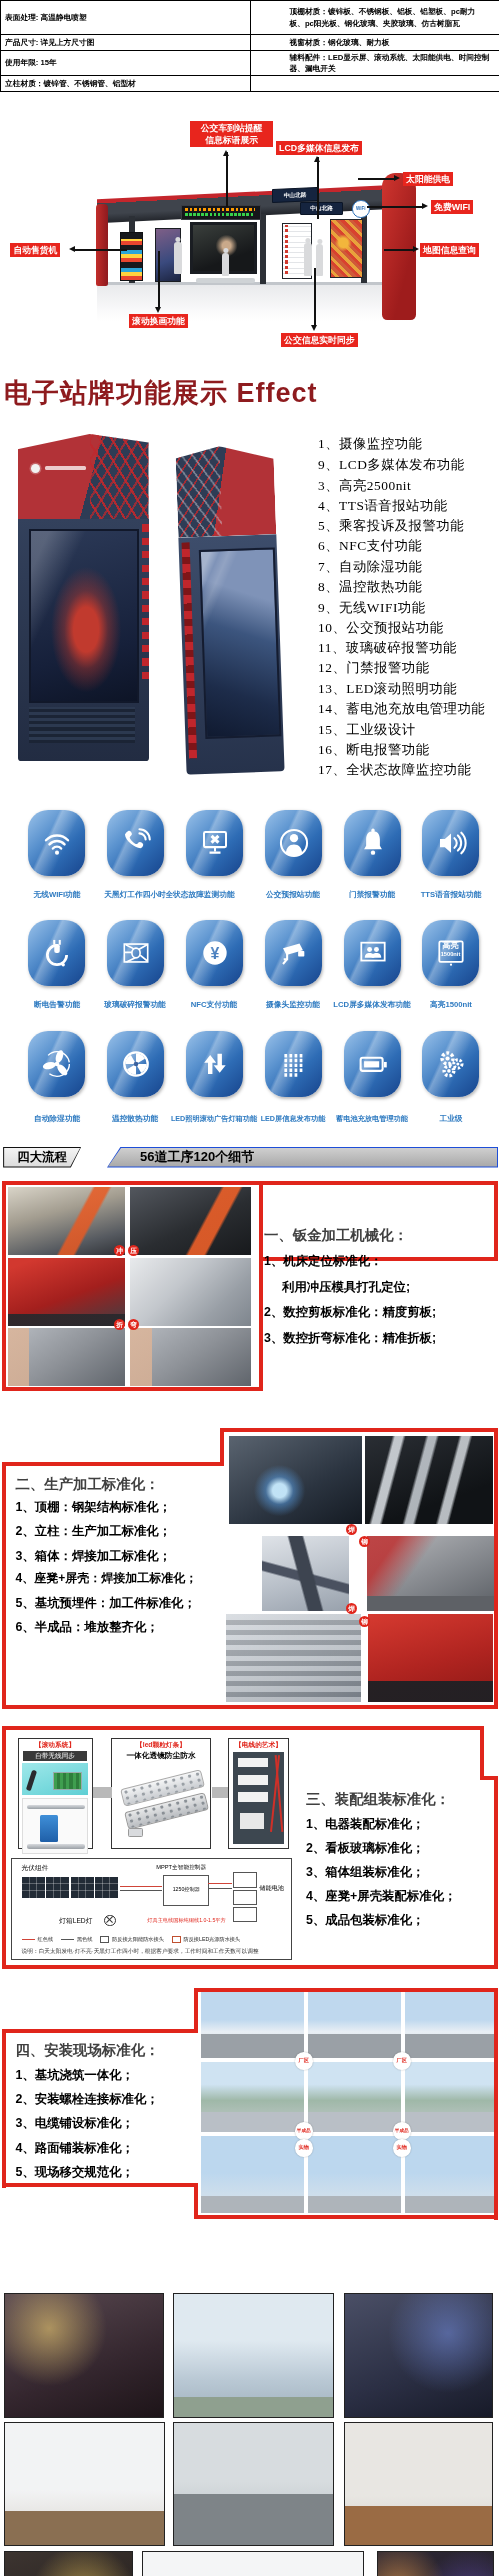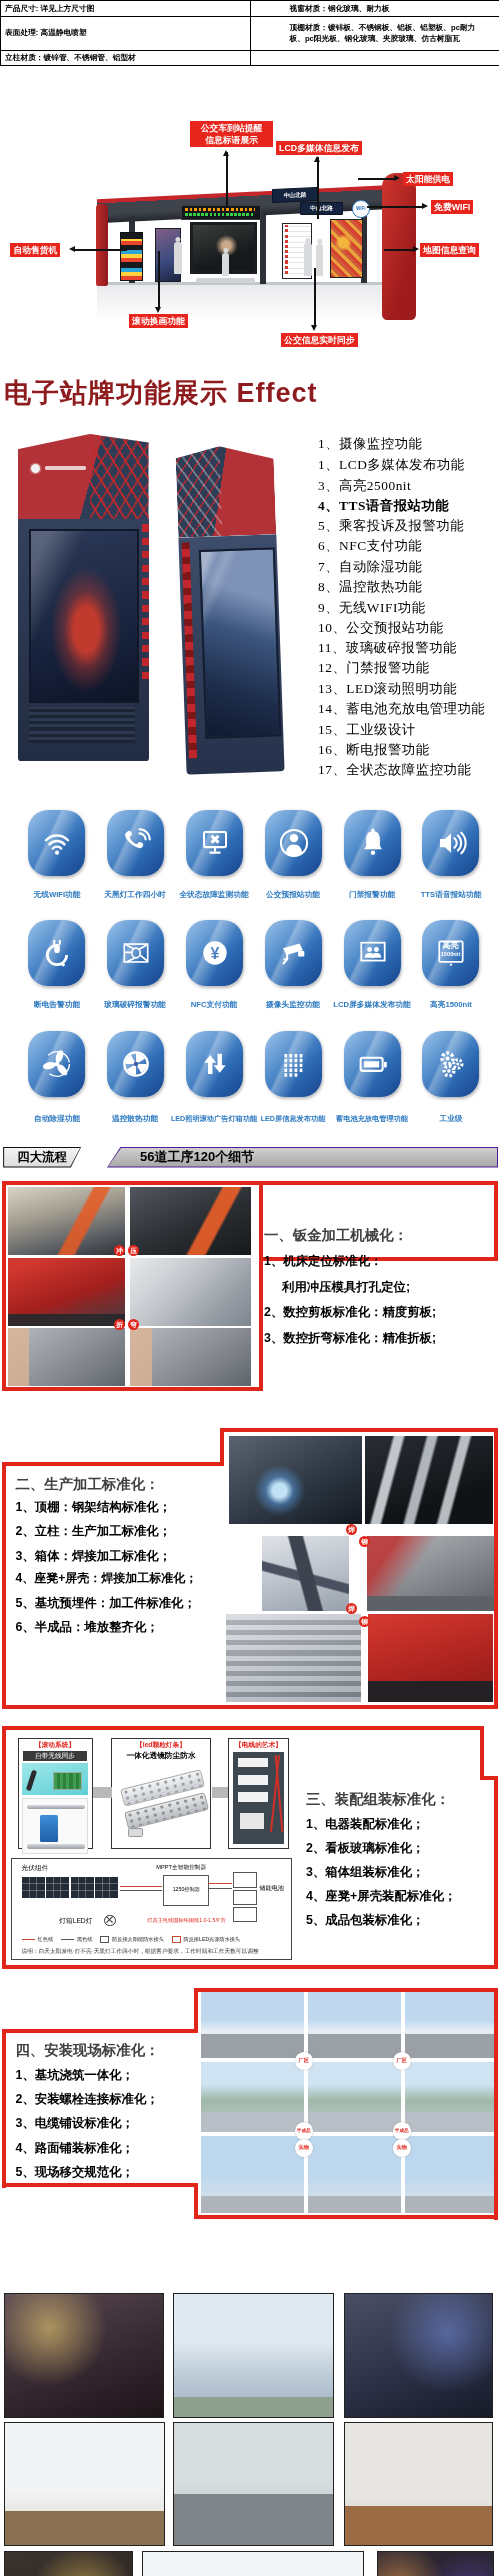--- a/index.html
+++ b/index.html
@@ -25,21 +25,21 @@
 .li17{position:absolute;left:318px;font-family:"Liberation Serif","DejaVu Serif",serif;font-size:13.4px;color:#000;letter-spacing:0.5px;white-space:nowrap;}
 
 .tile{position:absolute;width:57px;height:66px;border-radius:20px;background:linear-gradient(135deg,#9cc3ea 0%,#5b93cf 35%,#2e6cb5 62%,#17448c 100%);box-shadow:1px 1.5px 3.1px rgba(0,0,0,.28);}
 .tile::after{content:"";position:absolute;inset:0;border-radius:12.4px;background:linear-gradient(115deg,transparent 36%,rgba(255,255,255,.30) 40%,rgba(255,255,255,.06) 58%,transparent 62%);}
 .tile svg{position:absolute;left:50%;top:50%;transform:translate(-50%,-50%);}
 .tlabel{position:absolute;transform:translateX(-50%);color:#2f7bc1;font-weight:bold;font-size:7.7px;white-space:nowrap;}
 .ttext{position:absolute;width:100%;text-align:center;color:#fff;font-weight:bold;z-index:2;}
 
 .bannerL{position:absolute;left:3.1px;top:1147px;width:78px;height:20.6px;background:#111;clip-path:polygon(0 0,100% 0,calc(100% - 10.3px) 100%,0 100%);}
 .bannerL .in{position:absolute;inset:1px;background:linear-gradient(180deg,#f4f4f4,#dcdcdc);clip-path:polygon(0 0,100% 0,calc(100% - 9.8px) 100%,0 100%);display:flex;align-items:center;justify-content:center;font-size:12.4px;font-weight:bold;color:#000;}
-.bannerR{position:absolute;left:107px;top:1147px;width:391px;height:20.6px;background:#4c1d95;clip-path:polygon(13.4px 0,100% 0,100% 100%,0 100%);}
+.bannerR{position:absolute;left:107px;top:1147px;width:391px;height:20.6px;background:#1d4ed8;clip-path:polygon(13.4px 0,100% 0,100% 100%,0 100%);}
 .bannerR .in{position:absolute;inset:1px;background:linear-gradient(180deg,#cfcfcf,#a8a8a8);clip-path:polygon(13px 0,100% 0,100% 100%,0 100%);display:flex;align-items:center;font-size:13px;font-weight:bold;color:#000;padding-left:32px;box-sizing:border-box;}
 
 .rb{position:absolute;background:#e0251b;}
 .hsec{position:absolute;font-weight:bold;font-size:14.4px;color:#404040;white-space:nowrap;}
 .lsec{position:absolute;font-weight:bold;font-size:12.4px;color:#000;white-space:nowrap;}
 .badge{position:absolute;width:11.3px;height:11.3px;border-radius:50%;background:#e0251b;color:#fff;font-size:6.7px;font-weight:bold;text-align:center;line-height:11.3px;z-index:3;}
 .wbadge{position:absolute;width:17.5px;height:17.5px;border-radius:50%;background:#fff;color:#e0251b;font-size:5.2px;font-weight:bold;text-align:center;z-index:3;display:flex;align-items:center;justify-content:center;box-shadow:0 0 1.5px rgba(0,0,0,.3);}
 
 .ph{position:absolute;}
 .bordered{border:1px solid #222;box-sizing:border-box;}
@@ -74,27 +74,31 @@
 .solarlabel{position:absolute;font-size:6.2px;color:#000;white-space:nowrap;}
 .leg{position:absolute;font-size:5.2px;color:#222;white-space:nowrap;display:flex;align-items:center;gap:2.6px;}
 </style>
 </head>
 <body>
 
 <div id="page">
 
   <table id="spec">
     <tbody>
+    <tr style="height:34px;">
+      <td>表面处理: 高温静电喷塑</td>
+      <td style="padding-left:39px;padding-right:10.3px;">顶棚材质：镀锌板、不锈钢板、铝板、铝塑板、pc耐力板、pc阳光板、钢化玻璃、夹胶玻璃、仿古树脂瓦</td>
+    </tr>
     <tr style="height:15.5px;">
       <td>产品尺寸: 详见上方尺寸图</td>
       <td style="padding-left:39px;">视窗材质：钢化玻璃、耐力板</td>
     </tr>
-    <tr style="height:34px;">
-      <td>表面处理: 高温静电喷塑</td>
-      <td style="padding-left:39px;padding-right:10.3px;">顶棚材质：镀锌板、不锈钢板、铝板、铝塑板、pc耐力板、pc阳光板、钢化玻璃、夹胶玻璃、仿古树脂瓦</td>
+    <tr style="height:17.5px;">
+      <td>使用年限: 15年</td>
+      <td style="padding-left:39px;">辅料配件：LED显示屏、滚动系统、太阳能供电、时间控制器、漏电开关</td>
     </tr>
     <tr style="height:15.5px;">
       <td>立柱材质：镀锌管、不锈钢管、铝型材</td>
       <td></td>
     </tr>
   </tbody>
     </table>
 
   <div class="abs" style="left:0;top:98px;width:500px;height:263px;">
 
@@ -170,23 +174,23 @@
   <div class="abs" style="left:181px;top:446px;width:98px;height:332px;transform:rotate(-2deg);">
     <div style="position:absolute;left:0;top:0;width:98px;height:90px;background:linear-gradient(100deg,#2e3c55 0 45%,#b23237 45%);clip-path:polygon(0 12%,45% 0,100% 16%,100% 100%,0 100%);">
       <div style="position:absolute;left:0;top:0;width:45%;bottom:0;background:repeating-linear-gradient(55deg,transparent 0 7.2px,rgba(200,205,215,.5) 7.2px 8.8px),repeating-linear-gradient(-55deg,transparent 0 7.2px,rgba(190,40,45,.8) 7.2px 8.8px);"></div>
     </div>
     <div style="position:absolute;left:0;top:90px;width:98px;height:237px;background:linear-gradient(180deg,#3d4d6b,#26324b);border-radius:0 0 4.1px 4.1px;"></div>
     <div style="position:absolute;left:3.1px;top:95px;width:8.2px;height:216px;background:repeating-linear-gradient(0deg,#c0262c 0 8.2px,#7e1518 8.2px 15.5px);"></div>
     <div style="position:absolute;left:19.6px;top:103px;width:72px;height:185px;border:2.1px solid #141c30;background-image:linear-gradient(115deg,rgba(255,255,255,.3) 0 6%,transparent 12%,rgba(255,255,255,.15) 18%,transparent 24%),linear-gradient(200deg,#7f93b8 0 25%,#3c557e 45%,#1d2c4a 75%,#101a30);"></div>
   </div>
 
   <div class="li17" style="top:435px;">1、摄像监控功能</div>
-  <div class="li17" style="top:456px;">1、LCD多媒体发布功能</div>
+  <div class="li17" style="top:456px;">9、LCD多媒体发布功能</div>
   <div class="li17" style="top:477px;">3、高亮2500nit</div>
-  <div class="li17" style="top:497px;font-weight:bold;">4、TTS语音报站功能</div>
+  <div class="li17" style="top:497px;">4、TTS语音报站功能</div>
   <div class="li17" style="top:517px;">5、乘客投诉及报警功能</div>
   <div class="li17" style="top:537px;">6、NFC支付功能</div>
   <div class="li17" style="top:558px;">7、自动除湿功能</div>
   <div class="li17" style="top:578px;">8、温控散热功能</div>
   <div class="li17" style="top:599px;">9、无线WIFI功能</div>
   <div class="li17" style="top:619px;">10、公交预报站功能</div>
   <div class="li17" style="top:639px;">11、玻璃破碎报警功能</div>
   <div class="li17" style="top:659px;">12、门禁报警功能</div>
   <div class="li17" style="top:680px;">13、LED滚动照明功能</div>
   <div class="li17" style="top:700px;">14、蓄电池充放电管理功能</div>
@@ -230,21 +234,21 @@
       </svg>
   </div>
   <div class="tile" style="left:422px;top:810px;">
     <svg width="33" height="33" viewBox="0 0 48 48">
         <path fill="#fff" d="M8 18v12h7l9 8V10l-9 8z"></path>
         <path fill="none" stroke="#fff" stroke-width="3" stroke-linecap="round" d="M29 17a9 9 0 0 1 0 14M34 13a15 15 0 0 1 0 22M39 9a21 21 0 0 1 0 30"></path>
       </svg>
   </div>
   <div class="tlabel" style="left:57px;top:890px;">无线WIFI功能</div>
   <div class="tlabel" style="left:135px;top:890px;">天黑灯工作四小时</div>
-  <div class="tlabel" style="left:214px;top:890px;text-align:center;">全状态故障监测功能</div>
+  <div class="tlabel" style="left:200px;top:890px;text-align:center;">全状态故障监测功能</div>
   <div class="tlabel" style="left:293px;top:890px;">公交预报站功能</div>
   <div class="tlabel" style="left:372px;top:890px;">门禁报警功能</div>
   <div class="tlabel" style="left:451px;top:890px;">TTS语音报站功能</div>
 
   <div class="tile" style="left:28px;top:920px;">
     <svg width="33" height="33" viewBox="0 0 48 48" fill="none" stroke="#fff">
         <circle cx="24" cy="27" r="14" stroke-width="4" stroke-dasharray="66 22"></circle>
         <rect x="20" y="11" width="8" height="13" rx="3" fill="#fff" stroke="none"></rect>
         <rect x="18.5" y="5" width="3" height="7" fill="#fff" stroke="none"></rect>
         <rect x="26.5" y="5" width="3" height="7" fill="#fff" stroke="none"></rect>

